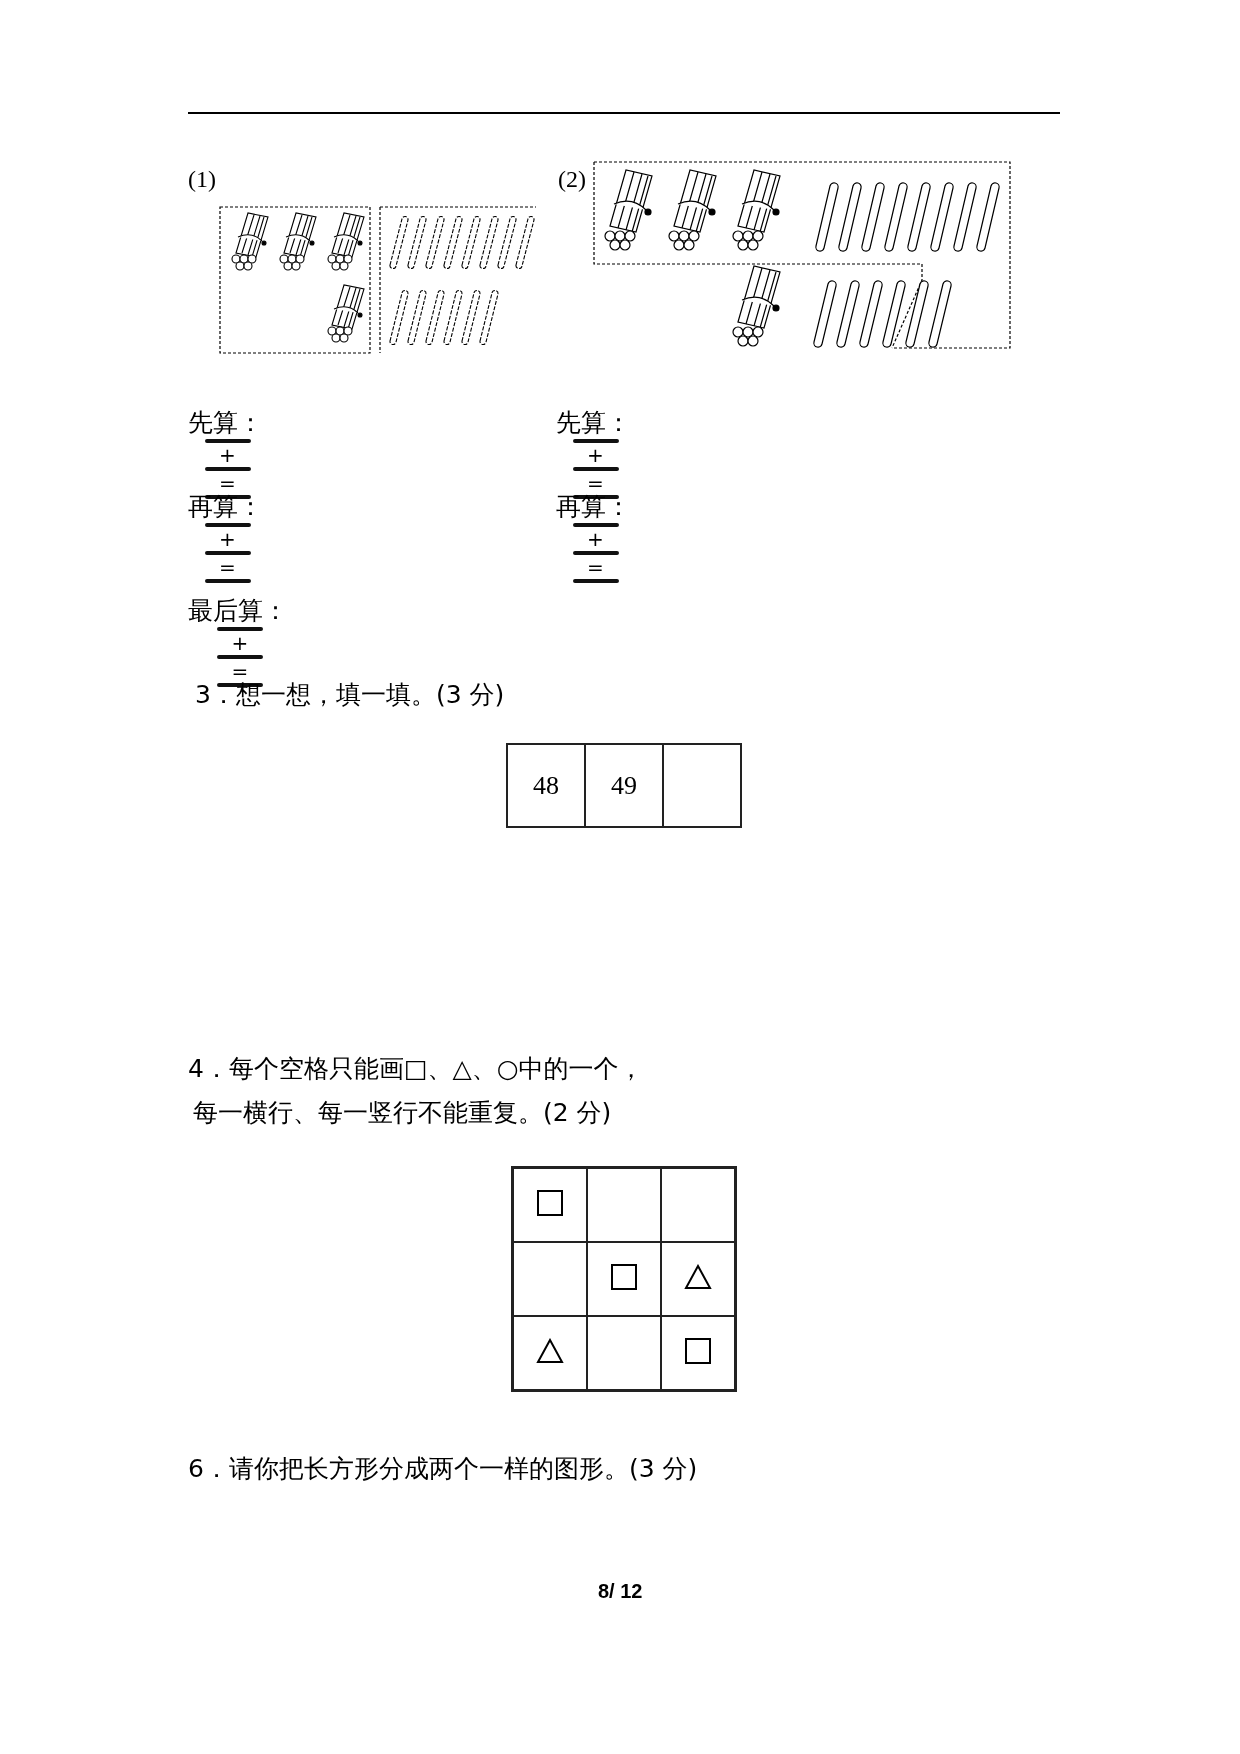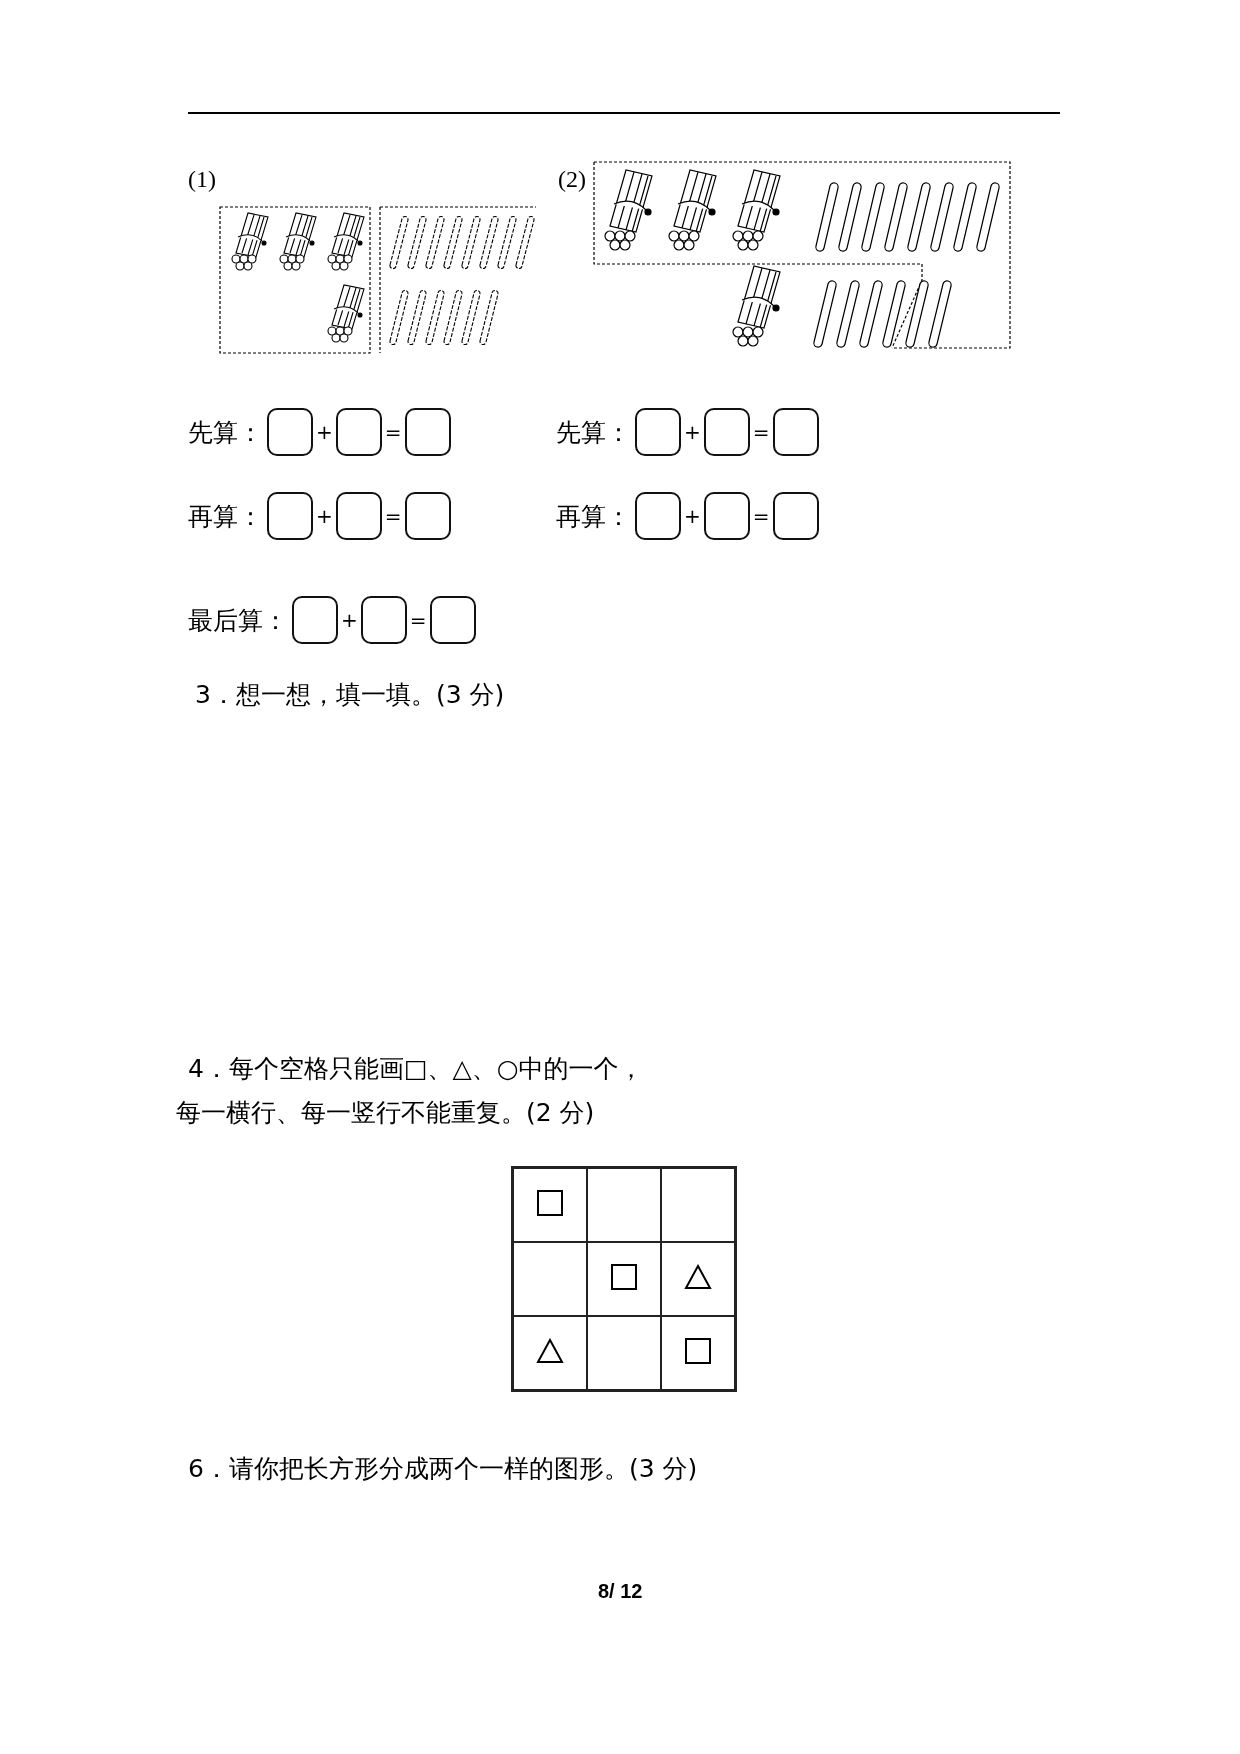--- a/index.html
+++ b/index.html
@@ -3,21 +3,21 @@
 <meta charset="utf-8">
 <style>
   html, body { margin:0; padding:0; background:#ffffff; }
   body { width:1240px; height:1754px; position:relative; overflow:hidden;
          font-family:"DejaVu Sans", "Liberation Sans", sans-serif; color:#000; }
   .abs { position:absolute; }
   .rule { left:188px; top:112px; width:872px; height:2px; background:#000; }
   .serif { font-family:"Liberation Serif", "DejaVu Serif", serif; }
   .label-num { font-size:24px; }
   .sticks { position:absolute; }
-  .eqrow { position:absolute; display:flex; align-items:center; font-size:25px; height:52px; }
+  .eqrow { position:absolute; display:flex; align-items:center; font-size:25px; height:52px;flex-direction:column; }
   .eqrow .lbl { margin-right:4px; }
   .box { width:46px; height:48px; border:2px solid #111; border-radius:10px; box-sizing:border-box; display:inline-block; }
   .op { font-size:20px; margin:0 3px; }
   .q { font-size:25px; }
   table.grid { border-collapse:collapse; position:absolute; }
   table.grid td { border:2px solid #222; padding:0; }
   .numgrid td { width:76px; height:81px; font-family:"Liberation Serif", serif; font-size:26px; text-align:center; vertical-align:middle; }
   .shapegrid td { width:72px; height:72px; text-align:center; vertical-align:middle; }
   .sq { width:26px; height:26px; border:2px solid #000; display:inline-block; box-sizing:border-box; }
   .footer { font-size:20px; font-weight:bold; font-family:"Liberation Sans", sans-serif; }
@@ -209,25 +209,30 @@
   <span class="box"></span>
   <span class="op">+</span>
   <span class="box"></span>
   <span class="op">=</span>
   <span class="box"></span>
 </div>
 
 <div class="abs q" style="left:188px;top:678px;margin-left:7px;">3．想一想，填一填。(3 分)</div>
 <table class="grid numgrid" style="left:506px;top:743px;">
   <tbody>
+      <tr>
+    <td>48</td>
+    <td>49</td>
+    <td></td>
+  </tr>
 </tbody>
   </table>
 
 <div class="abs q" style="left:188px;top:1052px;">4．每个空格只能画□、△、○中的一个，</div>
-<div class="abs q" style="left:176px;top:1096px;">每一横行、每一竖行不能重复。(2 分)</div>
+<div class="abs q" style="left:193px;top:1096px;">每一横行、每一竖行不能重复。(2 分)</div>
 <table class="grid shapegrid" style="left:511px;top:1166px;border:3px solid #222;">
   <tbody>
       <tr>
     <td><span class="sq"></span></td>
     <td></td>
     <td></td>
   </tr>
   <tr>
     <td></td>
     <td><span class="sq"></span></td>

